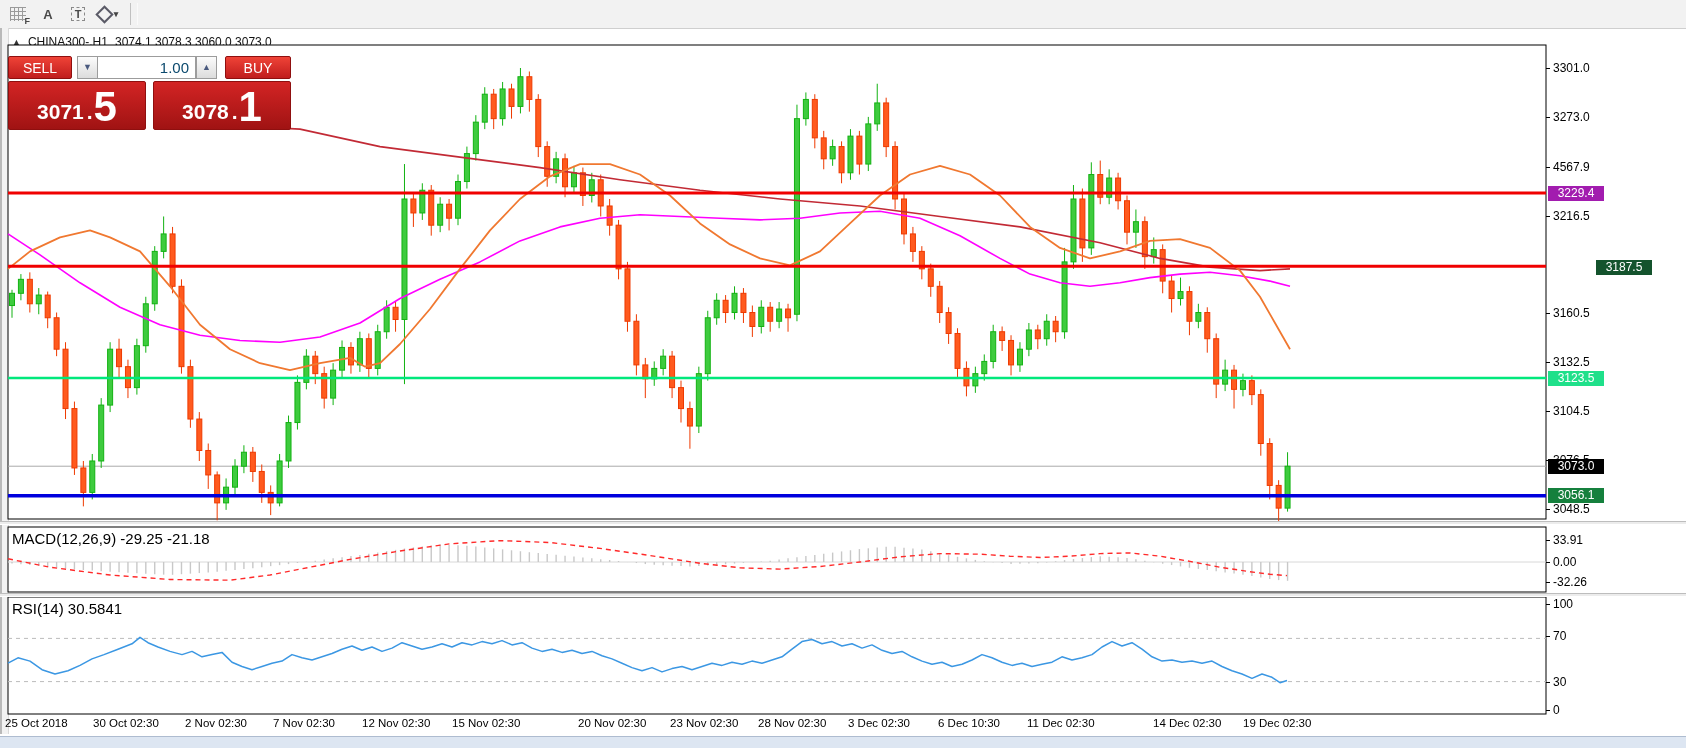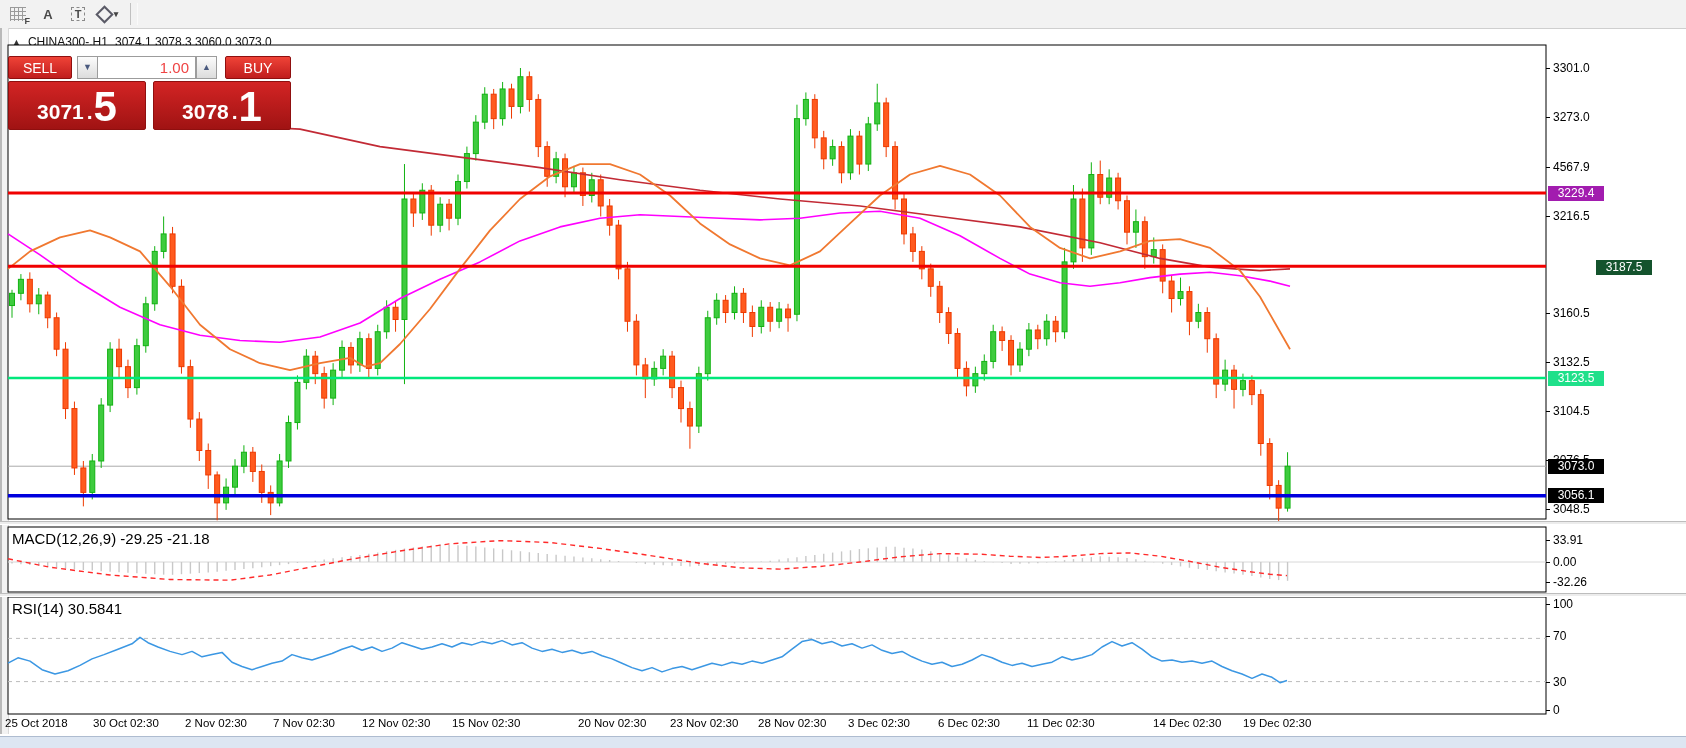--- a/index.html
+++ b/index.html
@@ -34,21 +34,21 @@
   .splitter{position:absolute;left:0;width:1686px;height:2px;border-top:1px solid #bdbdbd;border-bottom:1px solid #ffffff;background:#ececec;}
   #bottom-strip{position:absolute;left:0;top:736px;width:1686px;height:12px;background:#dde6f2;border-top:1px solid #aebcd0;}
   
   #trade-panel{position:absolute;left:8px;top:53px;width:283px;height:77px;}
   .red-btn{position:absolute;top:3px;height:23px;background:linear-gradient(#ef4337,#c01d1d);border:1px solid #8f0f0f;color:#fff;font-size:14px;text-align:center;line-height:22px;border-radius:2px;box-sizing:border-box;}
   #sell-btn{left:0;width:64px;}
   #buy-btn{left:217px;width:66px;}
   .spin-btn{position:absolute;top:3px;width:21px;height:23px;background:linear-gradient(#fcfcfc,#dcdcdc);border:1px solid #9c9c9c;box-sizing:border-box;text-align:center;line-height:21px;font-size:9px;color:#49597e;}
   #vol-down{left:69px;}
   #vol-up{left:188px;}
-  #vol-input{position:absolute;left:89px;top:3px;width:99px;height:23px;border:1px solid #9c9c9c;box-sizing:border-box;font-size:15px;text-align:right;padding-right:6px;color:#ef4444;background:#fff;font-family:"Liberation Sans",sans-serif;}
+  #vol-input{position:absolute;left:89px;top:3px;width:99px;height:23px;border:1px solid #9c9c9c;box-sizing:border-box;font-size:15px;text-align:right;padding-right:6px;color:#0c4a6e;background:#fff;font-family:"Liberation Sans",sans-serif;}
   .price-box{position:absolute;top:28px;height:49px;background:linear-gradient(#d32424,#a01313);border:1px solid #8f0f0f;color:#fff;display:flex;align-items:flex-end;justify-content:center;padding-bottom:2px;box-sizing:border-box;border-radius:2px;}
   #sell-price{left:0;width:138px;}
   #buy-price{left:145px;width:138px;}
   .pb-int{font-size:21px;font-weight:bold;line-height:30px;}
   .pb-dot{font-size:21px;font-weight:bold;line-height:30px;margin:0 1px 0 3px;}
   .pb-big{font-size:42px;font-weight:bold;line-height:40px;}
   
   #annotation{position:absolute;left:1248px;top:296px;font-size:28px;font-weight:bold;color:#ff1f1f;letter-spacing:1px;white-space:nowrap;}
 </style>
 </head>
@@ -589,34 +589,34 @@
       <div class="ax-tick" style="top: 604px;"></div>
       <div class="ax-label" style="top: 629px;">70</div>
       <div class="ax-tick" style="top: 636px;"></div>
       <div class="ax-label" style="top: 675px;">30</div>
       <div class="ax-tick" style="top: 682px;"></div>
       <div class="ax-label" style="top: 703px;">0</div>
       <div class="ax-tick" style="top: 710px;"></div>
       <div class="badge" style="top: 185.552px; background: #a21caf;">3229.4</div>
       <div class="badge" style="top: 260px; background: #14532d; margin-left: 48px;">3187.5</div>
       <div class="badge" style="top: 370.51px; background: rgb(31, 224, 138);">3123.5</div>
-      <div class="badge" style="top: 488.226px; background: #000000; text-align: center;">3056.1</div>
+      <div class="badge" style="top: 488.226px; background: #15803d; text-align: center;">3056.1</div>
       <div class="badge" style="top: 458.71px; background: rgb(0, 0, 0);">3073.0</div>
     </div>
   <div id="time-axis">
       <div class="time-label" style="left: 5px;">25 Oct 2018</div>
       <div class="time-label" style="left: 93px;">30 Oct 02:30</div>
       <div class="time-label" style="left: 185px;">2 Nov 02:30</div>
       <div class="time-label" style="left: 273px;">7 Nov 02:30</div>
       <div class="time-label" style="left: 362px;">12 Nov 02:30</div>
       <div class="time-label" style="left: 452px;">15 Nov 02:30</div>
       <div class="time-label" style="left: 578px;">20 Nov 02:30</div>
       <div class="time-label" style="left: 670px;">23 Nov 02:30</div>
       <div class="time-label" style="left: 758px;">28 Nov 02:30</div>
       <div class="time-label" style="left: 848px;">3 Dec 02:30</div>
-      <div class="time-label" style="left: 938px;">6 Dec 02:30</div>
+      <div class="time-label" style="left: 938px;">6 Dec 10:30</div>
       <div class="time-label" style="left: 1027px;">11 Dec 02:30</div>
       <div class="time-label" style="left: 1153px;">14 Dec 02:30</div>
       <div class="time-label" style="left: 1243px;">19 Dec 02:30</div>
     </div>
 
   <div id="bottom-strip"></div>
 </div>
 
 </body></html>

